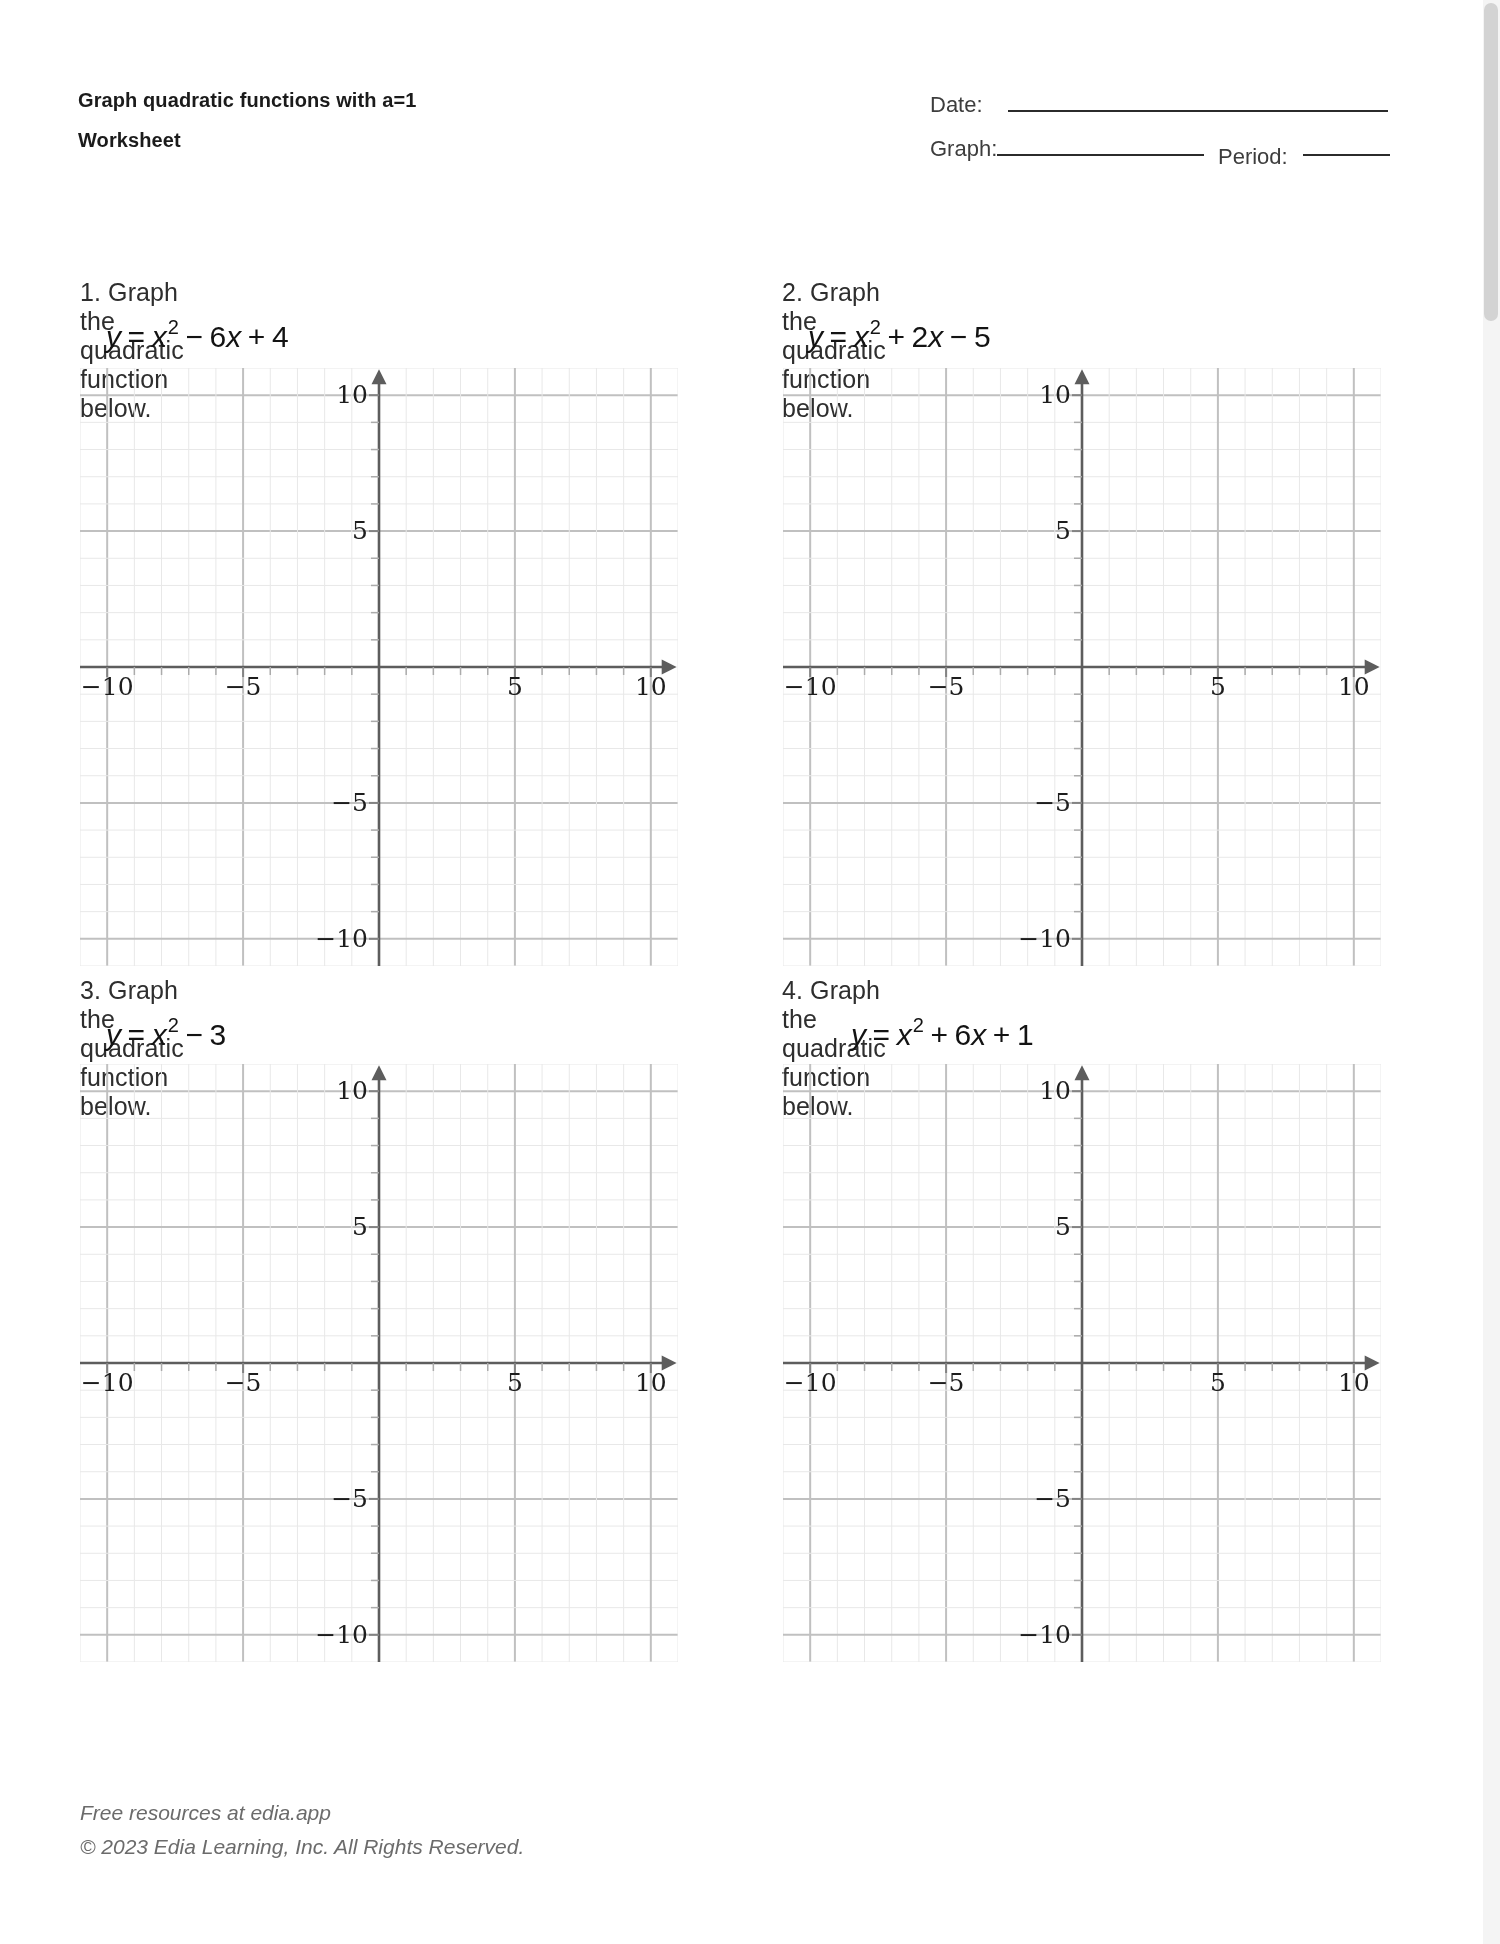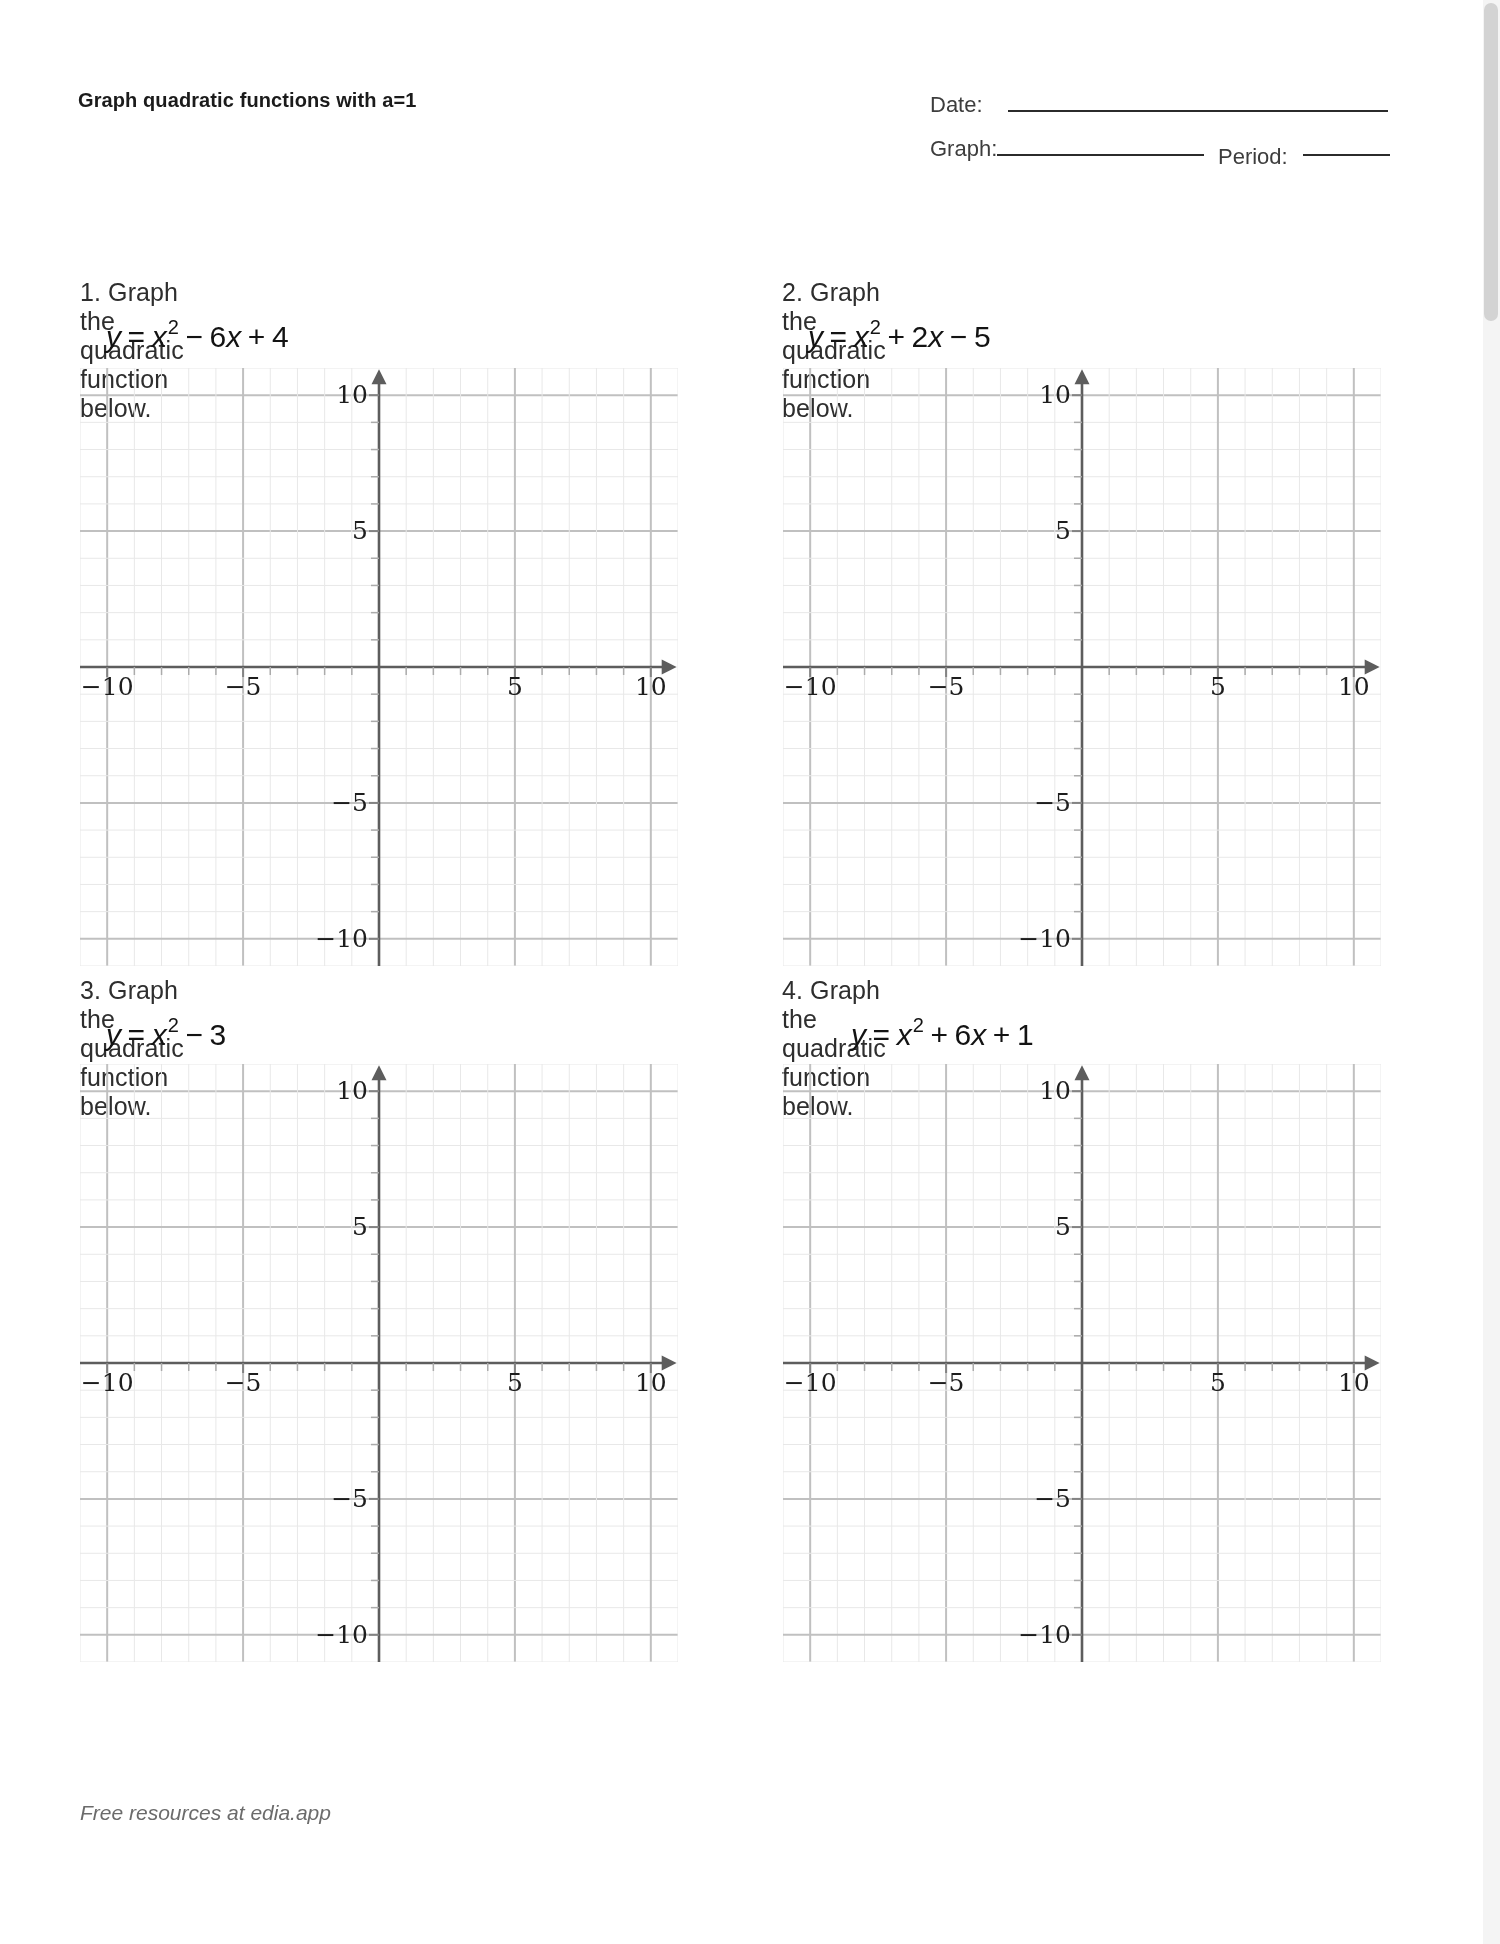--- a/index.html
+++ b/index.html
@@ -19,20 +19,21 @@
   .footer{font-size:21px;color:#6b6b6b;line-height:34px;font-style:italic;}
   .grid-svg{display:block;}
   .sb-track{position:absolute;right:0;top:0;width:17px;height:1944px;background:#f4f4f4;}
   .sb-thumb{position:absolute;left:1px;top:3px;width:14px;height:318px;background:#d3d3d3;border-radius:8px;}
 </style>
 </head>
 <body>
 
 <div class="abs title" style="left:78px;top:80px;">
   <div>Graph quadratic functions with a=1</div>
+  <div>Worksheet</div>
 </div>
 
 <span class="abs hfield" style="left:930px;top:92px;">Date:</span>
 <div class="abs hline" style="left:1008px;top:110px;width:380px;"></div>
 
 <span class="abs hfield" style="left:930px;top:136px;">Graph:</span>
 <div class="abs hline" style="left:997px;top:154px;width:207px;"></div>
 
 <span class="abs hfield" style="left:1218px;top:144px;">Period:</span>
 <div class="abs hline" style="left:1303px;top:154px;width:87px;"></div>
@@ -444,17 +445,18 @@
       <text x="570.8181818181818" y="327" text-anchor="middle" fill="#1d1d1d" font-family="&quot;DejaVu Serif&quot;, serif" font-size="25px">10</text>
       <text x="288" y="35.18181818181819" text-anchor="end" fill="#1d1d1d" font-family="&quot;DejaVu Serif&quot;, serif" font-size="25px">10</text>
       <text x="288" y="171.0909090909091" text-anchor="end" fill="#1d1d1d" font-family="&quot;DejaVu Serif&quot;, serif" font-size="25px">5</text>
       <text x="288" y="442.9090909090909" text-anchor="end" fill="#1d1d1d" font-family="&quot;DejaVu Serif&quot;, serif" font-size="25px">−5</text>
       <text x="288" y="578.8181818181818" text-anchor="end" fill="#1d1d1d" font-family="&quot;DejaVu Serif&quot;, serif" font-size="25px">−10</text>
     </svg>
 </div>
 
 <div class="abs footer" style="left:80px;top:1796px;">
   <div>Free resources at edia.app</div>
+  <div>© 2023 Edia Learning, Inc. All Rights Reserved.</div>
 </div>
 
 <div class="sb-track">
   <div class="sb-thumb"></div>
 </div>
 
 </body></html>

